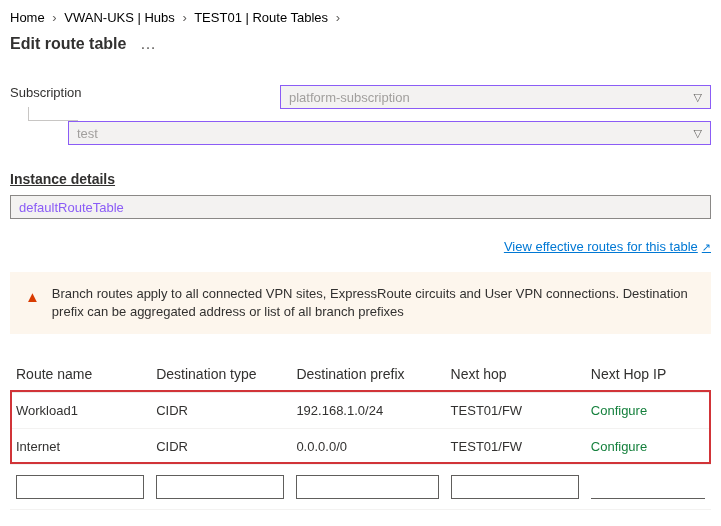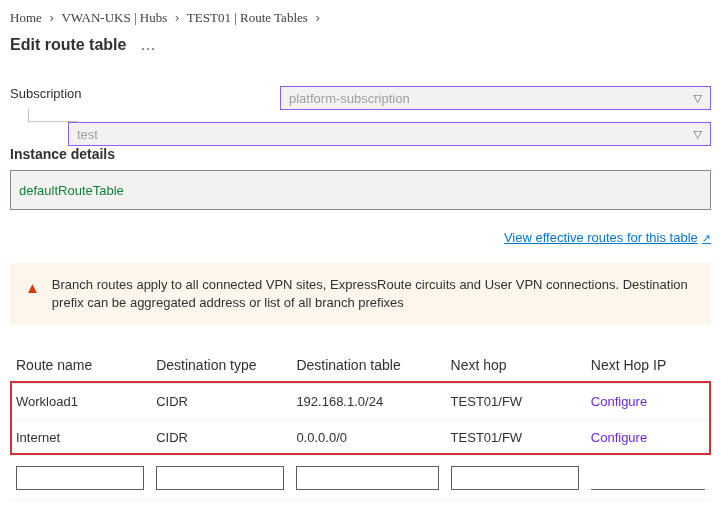--- a/index.html
+++ b/index.html
@@ -10,21 +10,21 @@
     font-size: 13px;
     color: #323130;
     background: #fff;
     width: 721px;
   }
   .breadcrumb {
     font-size: 13px;
     color: #0078d4;
     padding: 2px 0 6px 0;
   }
-  .breadcrumb a { color: #404040; text-decoration: none; cursor: pointer; font-family: Liberation Serif, serif; }
+  .breadcrumb a { color: #000000; text-decoration: none; cursor: pointer; }
   .breadcrumb .sep { color: #605e5c; margin: 0 4px; }
   h1.page-title {
     font-weight: 600;
     font-size: 16px;
     margin: 4px 0 2px 0;
     display: inline-block;
   }
   .title-ellipsis { color: #605e5c; font-size: 16px; margin-left: 10px; letter-spacing: 2px; cursor: pointer;}
   .field-row { display: flex; margin-top: 18px; }
   .field-label { width: 230px; color: #323130; font-size: 13px; }
@@ -35,26 +35,26 @@
     color: #a19f9d;
     padding: 4px 8px;
     font-size: 13px;
     height: 24px;
     display: flex;
     align-items: center;
     justify-content: space-between;
   }
   .select-box.readonly { background: #f3f2f1; color: #a19f9d; }
   .chev { color: #605e5c; font-size: 11px; }
-  .section-head { font-weight: 600; font-size: 14px; margin-bottom: 6px;}
+  .section-head { font-weight: 600; font-size: 14px; margin-top: 26px; margin-bottom: 6px; text-decoration: underline;}
   .name-row { display:flex; align-items:center; margin-top:8px; }
   .name-row .field-label { width:270px; }
   .name-input {
-    flex:1; border:1px solid #8a8886; background:#f3f2f1; color:#15803d;
-    padding:4px 8px; height:40px; display:flex; align-items:center;
+    flex:1; border:1px solid #8a8886; background:#f3f2f1; color:#8b5cf6;
+    padding:4px 8px; height:24px; display:flex; align-items:center;
   }
   .link-row { margin-top: 20px; text-align: right; }
   .link-row a { color:#0078d4; text-decoration: underline; font-size:13px; cursor:pointer; }
   .ext-icon { font-size:11px; margin-left:4px; color:#0078d4; vertical-align: middle;}
   .infobox {
     margin-top: 18px;
     background: #FDF6ED;
     border: 1px solid #fdf6ed;
     padding: 12px 14px;
     display: flex;
@@ -68,21 +68,21 @@
     width:100%; border-collapse: collapse; margin-top: 24px; table-layout: fixed;
   }
   table.routes th {
     text-align:left; font-weight:400; font-size:14px;
     border-bottom:1px solid #edebe9; padding:8px 6px 10px 6px;
   }
   table.routes td {
     font-size:13px; padding:10px 6px; border-bottom:1px solid #f3f2f1;
     color:#323130;
   }
-  .configure-link { color:#6d28d9; cursor:pointer;}
+  .configure-link { color:#15803d; cursor:pointer;}
   .table-wrap { position: relative; }
   .overlay-highlight {
     position:absolute; border:2px solid #D13438; pointer-events:none;
     left:0; right:0;
   }
   .editor-row td { padding:6px 4px 4px 4px; border-bottom:1px solid #8a8886;}
   .ed-input {
     width:100%; border:1px solid #605e5c; height:24px; padding:2px 6px;
     font-size:13px; background:#fff;
   }
@@ -149,21 +149,21 @@
         <col class="col1">
         <col class="col2">
         <col class="col3">
         <col class="col4">
         <col class="col5">
       </colgroup>
   <thead>
     <tr>
       <th>Route name</th>
       <th>Destination type</th>
-      <th>Destination table</th>
+      <th>Destination prefix</th>
       <th>Next hop</th>
       <th>Next Hop IP</th>
     </tr>
   </thead>
   <tbody id="routes-body">
     <tr>
       <td>Workload1</td>
       <td>CIDR</td>
       <td>192.168.1.0/24</td>
       <td>TEST01/FW</td>

